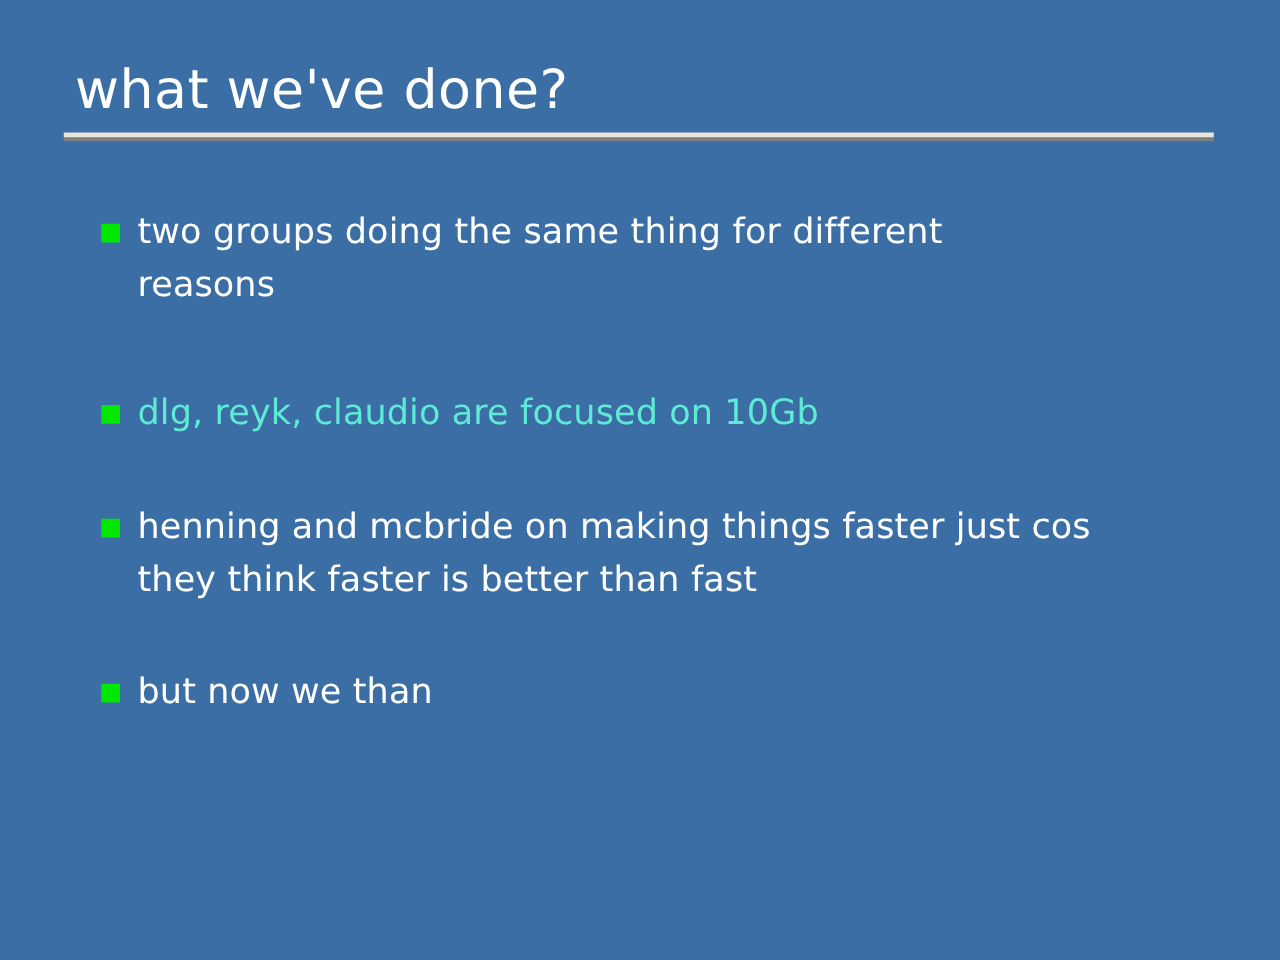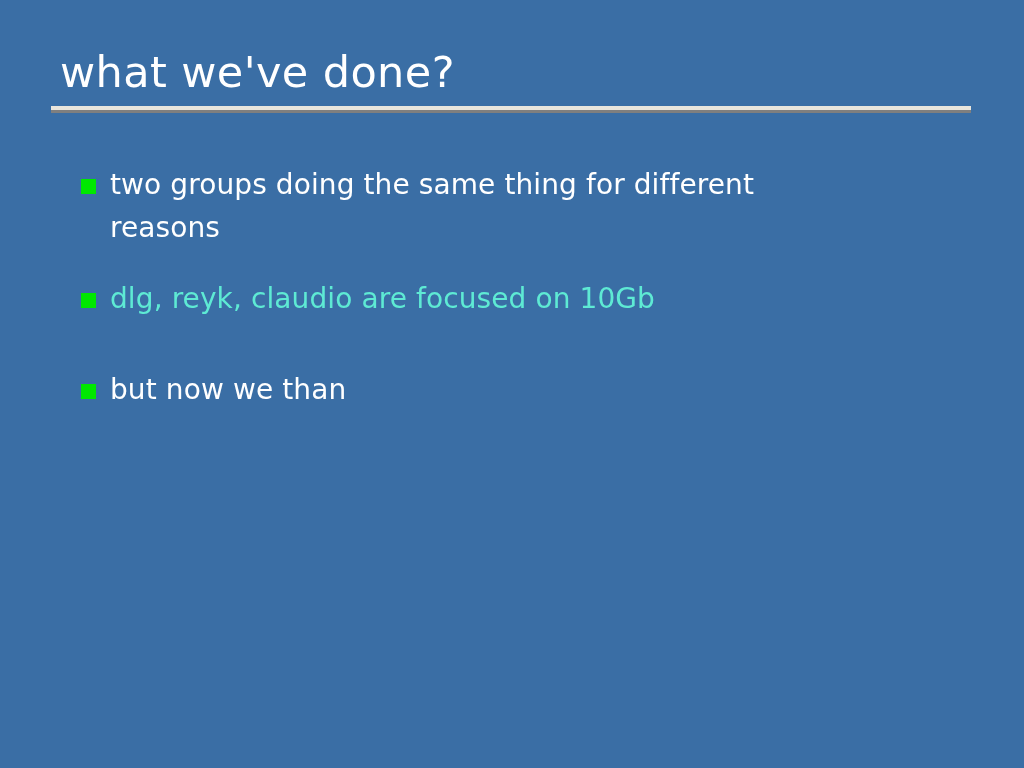--- a/index.html
+++ b/index.html
@@ -84,21 +84,21 @@
     font-family: "DejaVu Sans", "Liberation Sans", sans-serif;
     font-size: 28px;
     line-height: 43px;
     font-weight: 400;
     color: #ffffff;
     letter-spacing: 0.1px;
     white-space: pre-line;
   }
 
   
-  .gap-lg { margin-bottom: 28px; }
+  .gap-lg { margin-bottom: 59px; }
   .gap-md { margin-bottom: 48px; }
   .gap-sm { margin-bottom: 46px; }
 </style>
 </head>
 <body style="background: rgb(58, 110, 165);">
 
 <div id="slide" style="background: rgb(58, 110, 165);">
 
   <div class="title-block">
     <div class="slide-title" style="color: rgb(255, 255, 255);">what we've done?</div>
@@ -114,20 +114,25 @@
       <span class="bullet-marker" style="background: rgb(0, 232, 0);"></span>
       <span class="bullet-text" style="color: rgb(255, 255, 255);">two groups doing the same thing for different
 reasons</span>
     </div>
 
     <div class="bullet-row gap-md">
       <span class="bullet-marker" style="background: rgb(0, 232, 0);"></span>
       <span class="bullet-text" style="color: #5eead4;">dlg, reyk, claudio are focused on 10Gb</span>
     </div>
 
+    <div class="bullet-row gap-sm">
+      <span class="bullet-marker" style="background: rgb(0, 232, 0);"></span>
+      <span class="bullet-text" style="color: rgb(255, 255, 255);">henning and mcbride on making things faster just cos
+they think faster is better than fast</span>
+    </div>
 
     <div class="bullet-row">
       <span class="bullet-marker" style="background: rgb(0, 232, 0);"></span>
       <span class="bullet-text" style="color: rgb(255, 255, 255);">but now we than</span>
     </div>
 
   </div>
 </div>
 
 </body></html>

